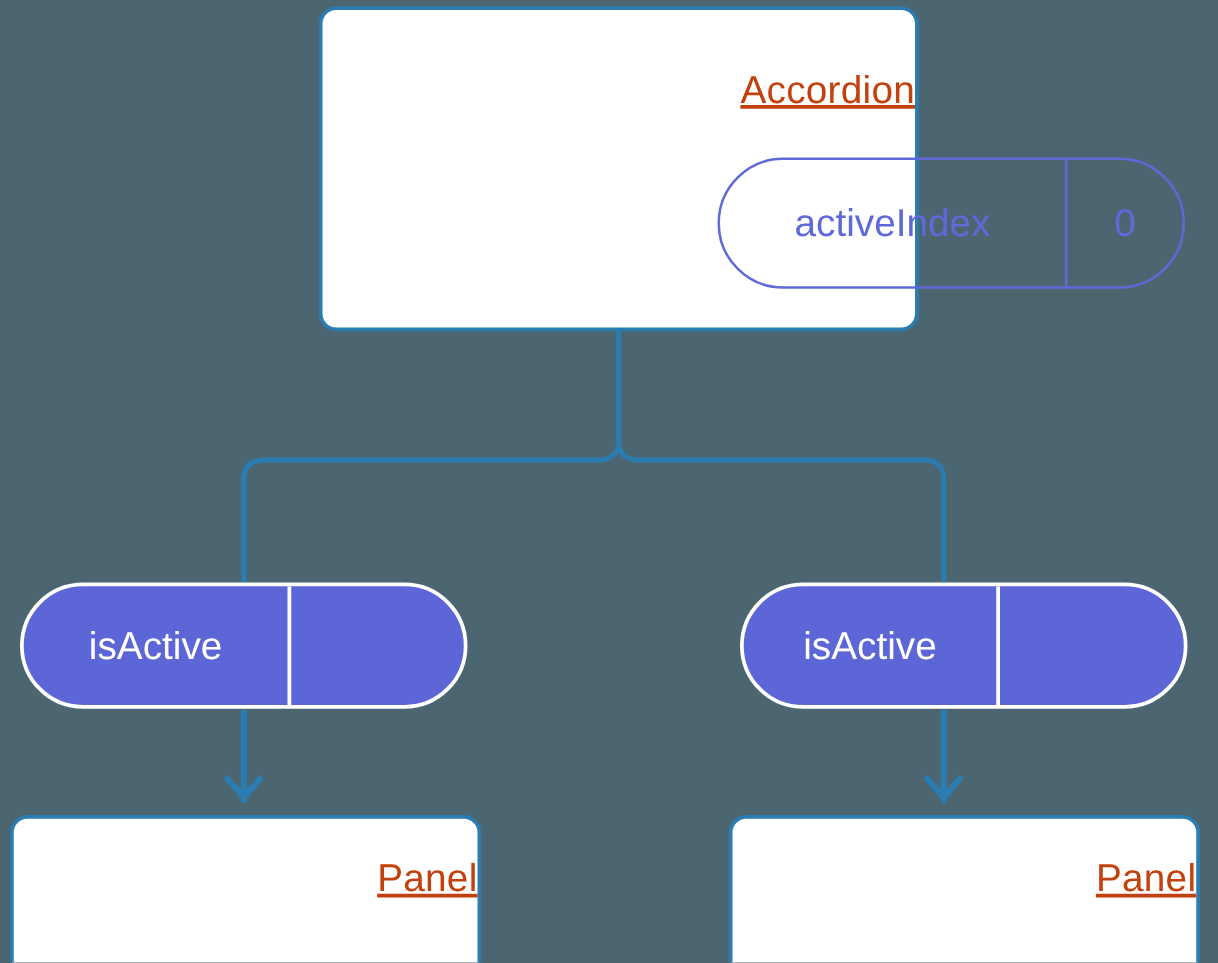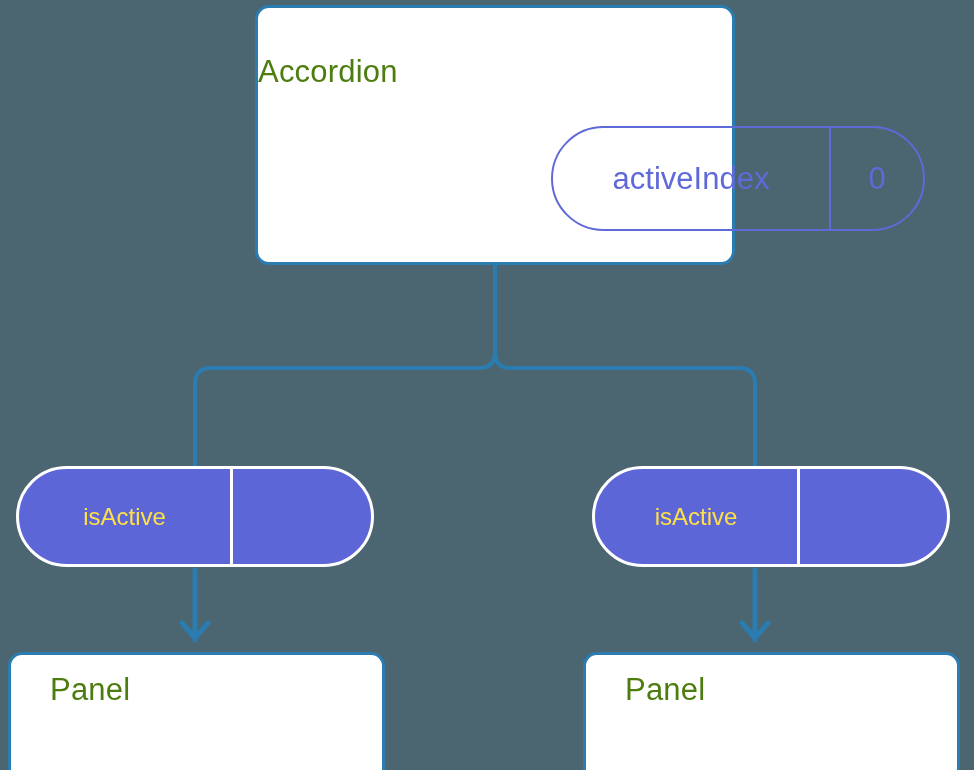--- a/index.html
+++ b/index.html
@@ -32,25 +32,26 @@
 
   
   .card {
     position: absolute;
     background: #ffffff;
     border: 3px solid #2b7cb0;
     border-radius: 14px;
     box-sizing: border-box;
   }
   .card-title {
-    color: #4d7c0f;
+    color: #c2410c;
     font-size: 31px;
     font-weight: 400;
-    text-align: left;
+    text-align: right;
     letter-spacing: 0.2px;
+    text-decoration: underline;
   }
 
   #accordion-card {
     left: 255px;
     top: 5px;
     width: 480px;
     height: 260px;
   }
   #accordion-card .card-title {
     margin-top: 46px;
@@ -63,21 +64,21 @@
     height: 140px;
   }
   #panel-card-right {
     left: 583px;
     top: 652px;
     width: 377px;
     height: 140px;
   }
   #panel-card-left .card-title,
   #panel-card-right .card-title {
-    margin-top: 17px;
+    margin-top: 30px;
     padding-left: 39px;
   }
 
   
   .pill {
     position: absolute;
     display: flex;
     align-items: stretch;
     box-sizing: border-box;
     border-radius: 999px;
@@ -87,21 +88,21 @@
   .pill .pill-val {
     display: flex;
     align-items: center;
     justify-content: center;
     box-sizing: border-box;
     white-space: nowrap;
   }
 
   
   #state-pill {
-    left: 293px;
+    left: 316px;
     top: 118px;
     width: 374px;
     height: 105px;
     border: 2px solid #5f69d8;
     background: transparent;
   }
   #state-pill .pill-key {
     width: 278px;
     border-right: 2px solid #5f69d8;
     color: #5f69d8;
@@ -113,22 +114,22 @@
     font-size: 31px;
   }
 
   
   .pill-filled {
     background: #5d66d6;
     border: 3px solid #ffffff;
   }
   .pill-filled .pill-key {
     border-right: 3px solid #ffffff;
-    color: #fde047;
-    font-size: 24px;
+    color: #ffffff;
+    font-size: 31px;
   }
   .pill-filled .pill-val {
     flex: 1;
     color: #ffffff;
     font-size: 31px;
   }
 
   #prop-pill-left {
     left: 16px;
     top: 466px;

